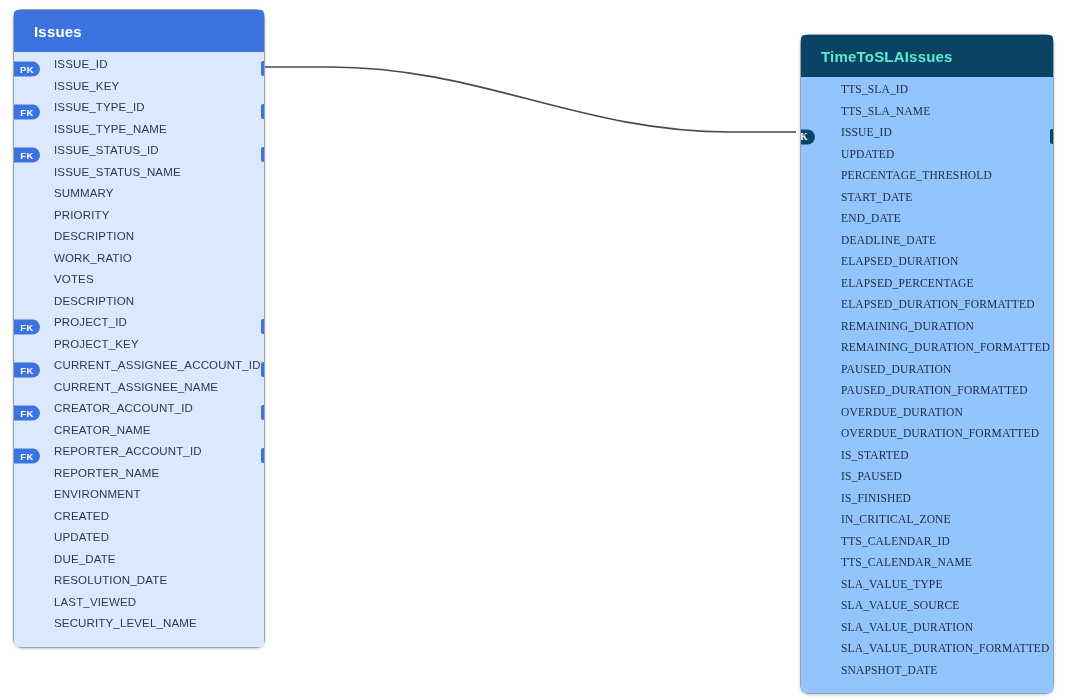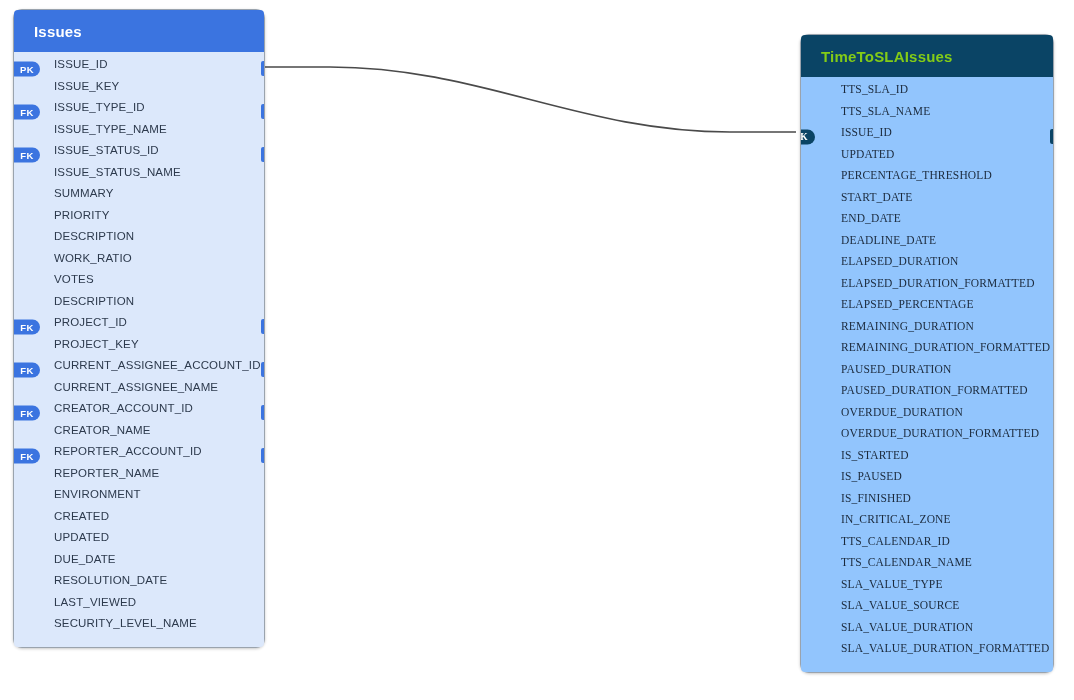--- a/index.html
+++ b/index.html
@@ -78,21 +78,21 @@
 
   
   .e-left{ background:#dce8fb; }
   .e-left .entity-header{ background:#3b74e0; color:#ffffff; }
   .e-left .entity-body{ background:#dce8fb; }
   .e-left .field-row{ color:#2d3a4d; }
   .e-left .badge{ background:#3b74e0; }
 
   
   .e-right{ background:#92c5fd; }
-  .e-right .entity-header{ background:#0a4465; color:#84cc16; }
+  .e-right .entity-header{ background:#0a4465; color:#5eead4; }
   .e-right .entity-body{ background:#92c5fd; }
   .e-right .field-row{ color:#1b2a3c;font-family:Liberation Serif, serif; }
   .e-right .badge{ background:#0a4465; left:-14px; border-radius:9px; min-width:28px; }
 
   
   .handle{
     position:absolute;
     width:6px;
     height:15px;
     border-radius:2px;
@@ -239,26 +239,26 @@
           <div class="field-row">
             <span>END_DATE</span>
           </div>
           <div class="field-row">
             <span>DEADLINE_DATE</span>
           </div>
           <div class="field-row">
             <span>ELAPSED_DURATION</span>
           </div>
           <div class="field-row">
+            <span>ELAPSED_PERCENTAGE</span>
+          </div>
+          <div class="field-row">
             <span>ELAPSED_DURATION_FORMATTED</span>
           </div>
           <div class="field-row">
-            <span>ELAPSED_PERCENTAGE</span>
-          </div>
-          <div class="field-row">
             <span>REMAINING_DURATION</span>
           </div>
           <div class="field-row">
             <span>REMAINING_DURATION_FORMATTED</span>
           </div>
           <div class="field-row">
             <span>PAUSED_DURATION</span>
           </div>
           <div class="field-row">
             <span>PAUSED_DURATION_FORMATTED</span>
@@ -291,18 +291,21 @@
             <span>SLA_VALUE_TYPE</span>
           </div>
           <div class="field-row">
             <span>SLA_VALUE_SOURCE</span>
           </div>
           <div class="field-row">
             <span>SLA_VALUE_DURATION</span>
           </div>
           <div class="field-row">
             <span>SLA_VALUE_DURATION_FORMATTED</span>
+          </div>
+          <div class="field-row">
+            <span>SNAPSHOT_DATE</span>
           </div>
         </div>
     </div>
   </div>
 
 </div>
 
 </body></html>

